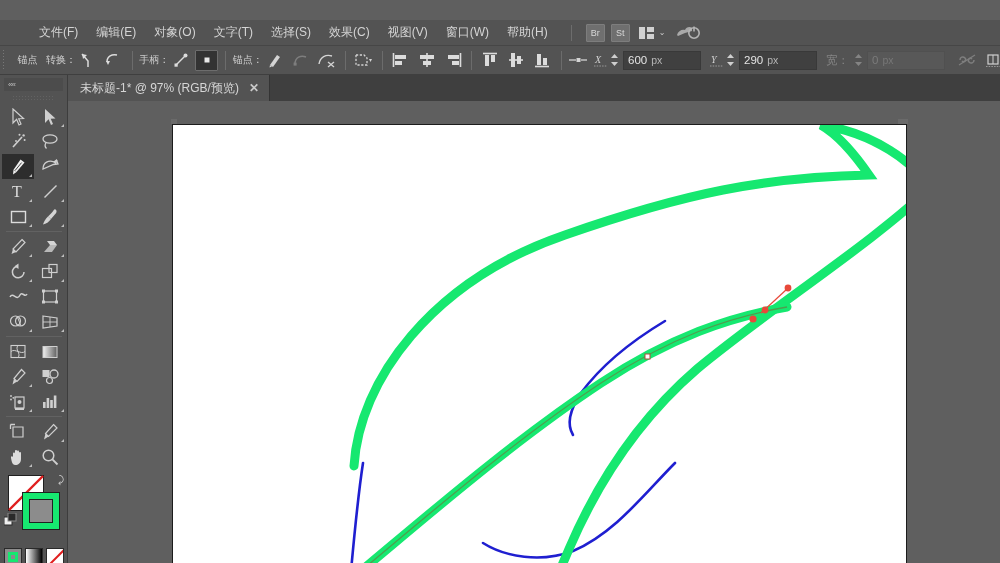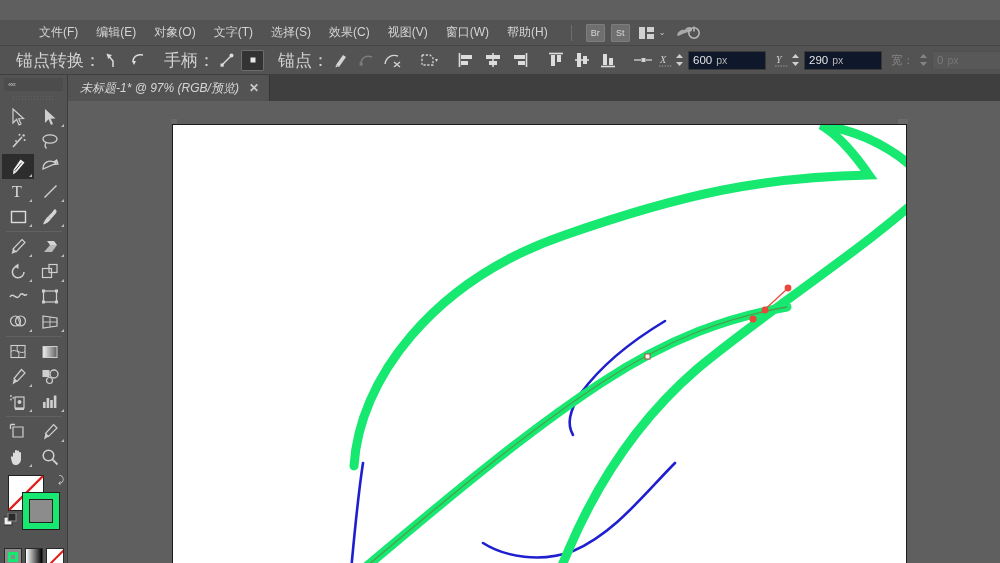--- a/index.html
+++ b/index.html
@@ -56,21 +56,21 @@
     display: flex; align-items: center;
     border-bottom: 1px solid #3f3f3f;
     overflow: hidden;
   }
   .grip {
     width: 4px; height: 20px; margin: 0 4px 0 3px;
     background:
       repeating-linear-gradient(to bottom, #787878 0 1px, transparent 1px 3px);
   }
   .cb-label {
-    color: #d2d2d2; font-size: 17px; white-space: nowrap;
+    color: #d2d2d2; font-size: 10px; white-space: nowrap;
     display: flex; align-items: center;
   }
   .obj-label { padding-left: 9px; width: 92px; }
   .cb-group { display: flex; align-items: center; gap: 3px; }
   .icon-btn {
     width: 23px; height: 21px;
     display: flex; align-items: center; justify-content: center;
     border-radius: 1px;
   }
   .icon-btn.active { background: #333333; border: 1px solid #6d6d6d; }
@@ -78,21 +78,21 @@
   .cb-sep { width: 1px; height: 19px; background: #6c6c6c; margin: 0 7px; }
   .num-field {
     display: flex; align-items: center; gap: 3px;
   }
   .spin {
     display: flex; flex-direction: column; align-items: center;
     justify-content: center; gap: 1px; margin-right: 1px;
   }
   .num-input {
     width: 78px; height: 19px;
-    background: #0f172a; border: 1px solid #393939;
+    background: #404040; border: 1px solid #393939;
     color: #e4e4e4; font-size: 11.5px;
     padding: 0 4px;
     display: flex; align-items: center;
     font-family: "Liberation Sans", sans-serif;
   }
   .num-input.disabled { color: #7b7b7b; background: #585858; border-color: #505050; }
   .num-input .unit { color: #b5b5b5; font-size: 10.5px; margin-left: 4px; }
   .num-input.disabled .unit { color: #777; }
   .field-lbl { color: #cecece; font-size: 11.5px; margin-right: 2px; }
   .field-lbl.disabled { color: #858585; }
@@ -102,21 +102,21 @@
     position: absolute; top: 55px; left: 68px; width: 932px; height: 26px;
     background: #3f3f3f;
   }
   .doc-tab {
     position: absolute; left: 0; top: 0; height: 26px;
     padding: 0 10px 0 12px;
     background: #535353;
     display: flex; align-items: center; gap: 10px;
     border-right: 1px solid #343434;
   }
-  .doc-tab .title { color: #d6d6d6; font-size: 12px; white-space: nowrap; font-style: italic; }
+  .doc-tab .title { color: #d6d6d6; font-size: 12px; white-space: nowrap; }
   .doc-tab .close { color: #cacaca; font-size: 12px; font-weight: bold; line-height: 1; }
 
   
   .toolpanel {
     position: absolute; top: 55px; left: 0; width: 68px; height: 508px;
     background: #535353;
     border-right: 1px solid #3d3d3d;
   }
   .tp-header {
     height: 13px; margin: 3px 4px 0 4px;

